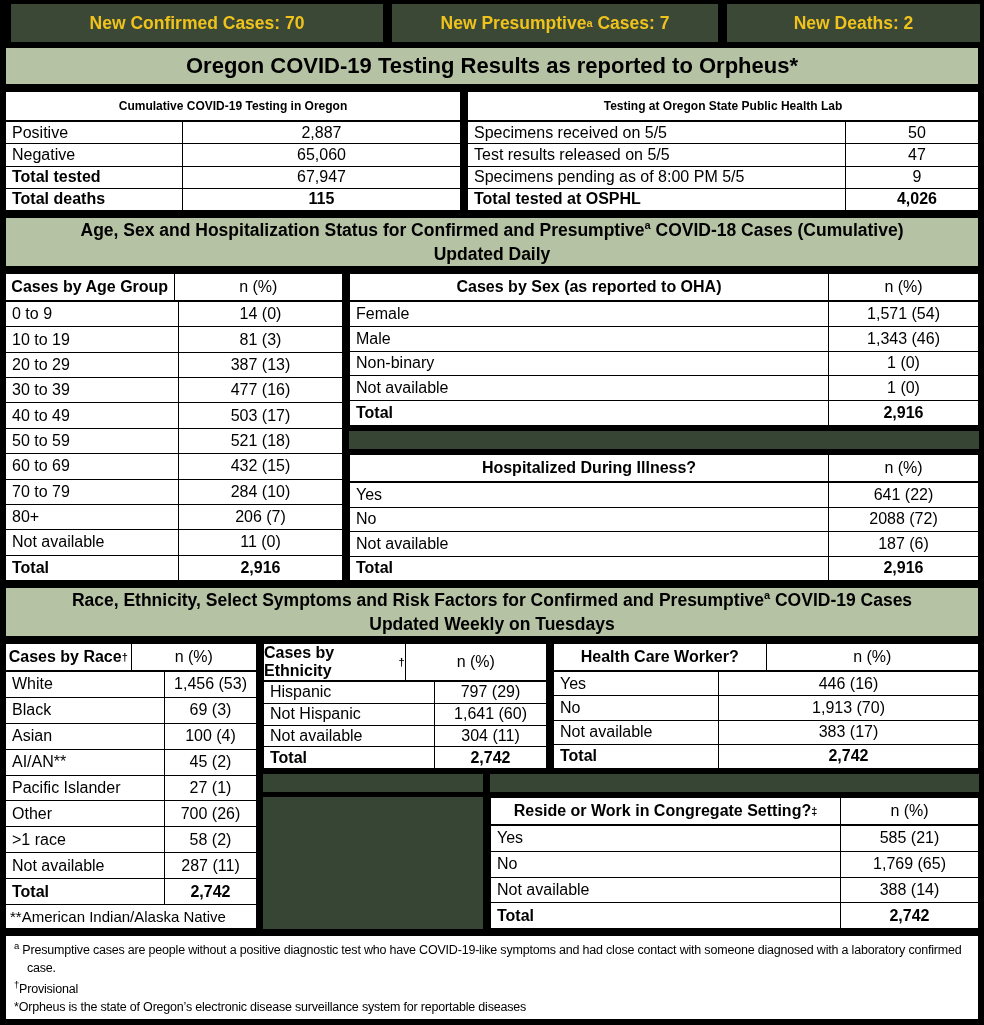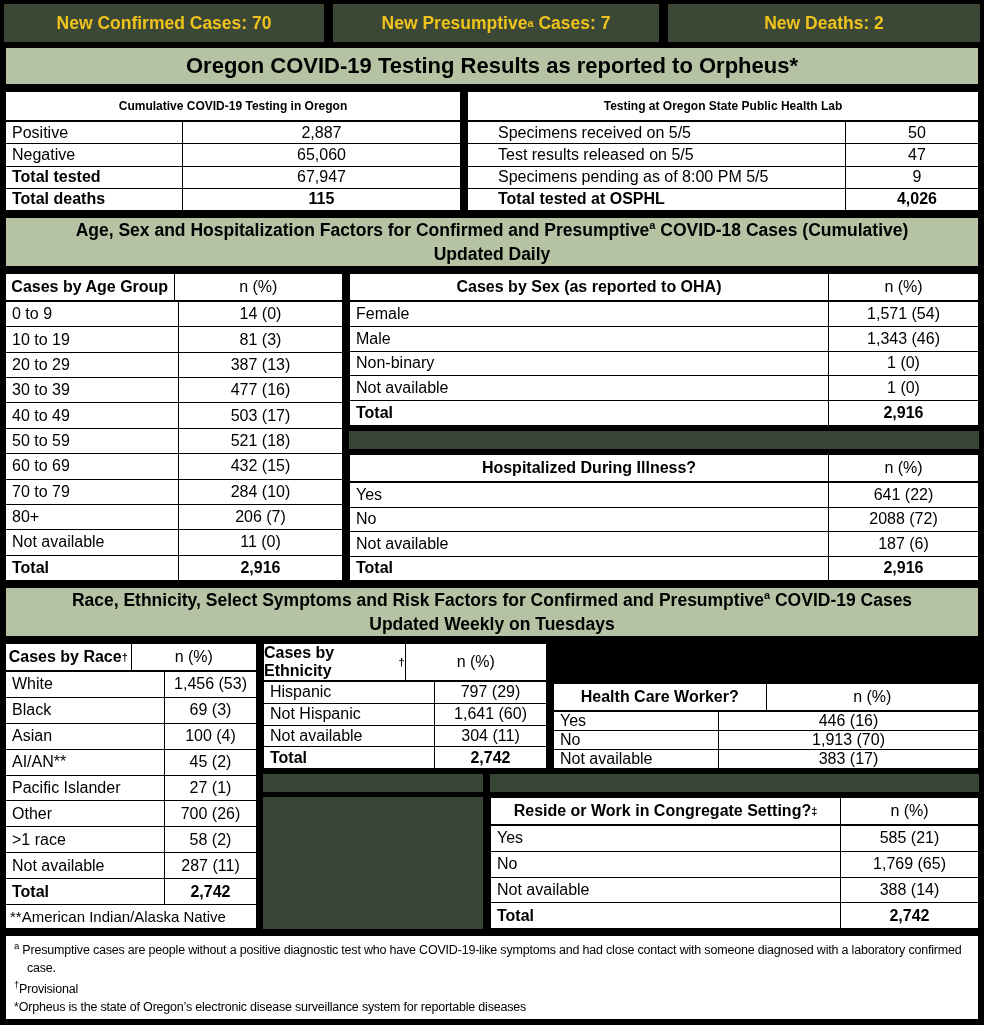--- a/index.html
+++ b/index.html
@@ -8,21 +8,21 @@
     width:984px; height:1025px; background:#000;
     font-family:"Liberation Sans", sans-serif; color:#000;
     --gold:#EFC31C; --box:#3C4836; --sage:#B6C2A4; --fill:#364534;
   }
   .page { width:100%; height:100%; padding:4px; display:flex; flex-direction:column; gap:4px; }
 
   
   .alert-bar { height:38px; display:flex; gap:9px; }
   .alert-box { background:var(--box); color:var(--gold); font-weight:bold; font-size:17.5px;
     display:flex; align-items:center; justify-content:center; white-space:pre; }
-  .alert-box.a1 { width:320px; } .alert-box.a2 { width:326px; } .alert-box.a3 { flex:1; }
+  .alert-box.a1 { width:372px;margin-left:7px; } .alert-box.a2 { width:326px; } .alert-box.a3 { flex:1; }
   sup.mark { font-size:11px; line-height:0; }
 
   
   .main-title { height:40px; background:var(--sage); border:2px solid #000; font-weight:bold;
     font-size:22px; display:flex; align-items:center; justify-content:center; }
   .band { height:52px; background:var(--sage); border:2px solid #000; font-weight:bold; font-size:17.5px;
     display:flex; flex-direction:column; align-items:center; justify-content:center; line-height:24px; }
 
   
   .sec { display:flex; gap:4px; }
@@ -38,35 +38,35 @@
   .t-row + .t-row { border-top:1.5px solid #000; }
   .t-cell { display:flex; align-items:center; }
   .t-cell.lcol { padding-left:6px; }
   .t-cell.vcol { justify-content:center; }
   .vcol { border-left:1.5px solid #000; }
   .b { font-weight:bold; }
   .t-foot { border-top:1.5px solid #000; height:24px; font-size:15px; display:flex; align-items:center; padding-left:4px; }
 
   
   .tbl-cum { width:458px; } .tbl-cum .lcol { width:176px; } .tbl-cum .vcol { flex:1; }
-  .tbl-osphl { flex:1; } .tbl-osphl .lcol { flex:1;margin-left:24px; } .tbl-osphl .vcol { width:133px;padding-left:10px; }
+  .tbl-osphl { flex:1; } .tbl-osphl .lcol { flex:1; } .tbl-osphl .vcol { width:133px;padding-left:10px; }
 
   
   .tbl-age { width:340px; } .tbl-age .lcol { width:172px; } .tbl-age .vcol { flex:1; }
   .col-r { flex:1; display:flex; flex-direction:column; }
   .tbl-sex { height:155px; } .tbl-sex .lcol { flex:1; } .tbl-sex .vcol { width:150px; }
   .spacer { height:20px; margin:3px 0; background:var(--fill); border:1.5px solid #000; }
   .tbl-hosp { flex:1; } .tbl-hosp .lcol { flex:1; } .tbl-hosp .vcol { width:150px; }
 
   
   .tbl-race { width:254px; } .tbl-race .lcol { width:158px; } .tbl-race .vcol { flex:1; }
   .col-r3 { flex:1; display:flex; flex-direction:column; }
   .row3a { height:128px; display:flex; gap:4px; }
   .tbl-eth { width:286px; } .tbl-eth .lcol { width:170px; } .tbl-eth .vcol { flex:1; }
-  .tbl-hcw { flex:1;margin-top:40px; } .tbl-hcw .lcol { width:164px; } .tbl-hcw .vcol { flex:1; }
+  .tbl-hcw { flex:1; } .tbl-hcw .lcol { width:164px; } .tbl-hcw .vcol { flex:1; }
   .strip3 { height:20px; margin:3px 0; display:flex; gap:5px; }
   .strip3 > div { background:var(--fill); border:1.5px solid #000; }
   .strip3 .sl { width:222px; } .strip3 .sr { flex:1; }
   .row3b { flex:1; display:flex; gap:5px; }
   .block { width:222px; background:var(--fill); border:1.5px solid #000; }
   .tbl-cong { flex:1; } .tbl-cong .lcol { flex:1; } .tbl-cong .vcol { width:138px; }
 
   
   .footnotes { flex:1; background:#fff; border:2px solid #000; padding:3px 8px 0 8px; overflow:hidden; }
   .fn { font-size:12.5px; line-height:1.42; padding-left:13px; text-indent:-13px; letter-spacing:-0.2px; }
@@ -141,21 +141,21 @@
             <div class="t-cell lcol b">Total tested at OSPHL</div>
             <div class="t-cell vcol b">4,026</div>
           </div>
 
       </div>
     </div>
   </div>
 
   <div class="band">
     <div>
-      <span>Age, Sex and Hospitalization Factors for Confirmed and Presumptive</span><sup class="mark">a</sup><span> COVID-18 Cases (Cumulative)</span>
+      <span>Age, Sex and Hospitalization Status for Confirmed and Presumptive</span><sup class="mark">a</sup><span> COVID-18 Cases (Cumulative)</span>
     </div>
     <div>Updated Daily</div>
   </div>
 
   <div class="sec sec2">
     <div class="tbl tbl-age">
       <div class="t-head cols">
         <div class="t-hl lcol">
             <span>Cases by Age Group</span>
           </div>

